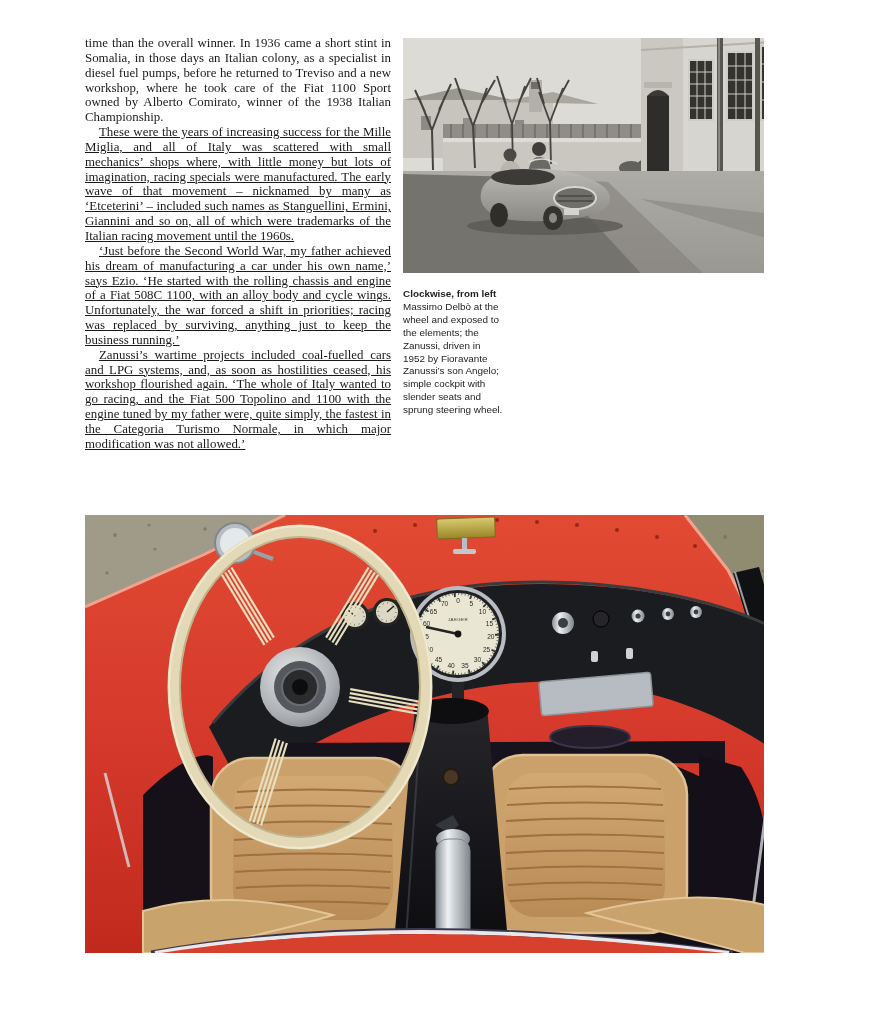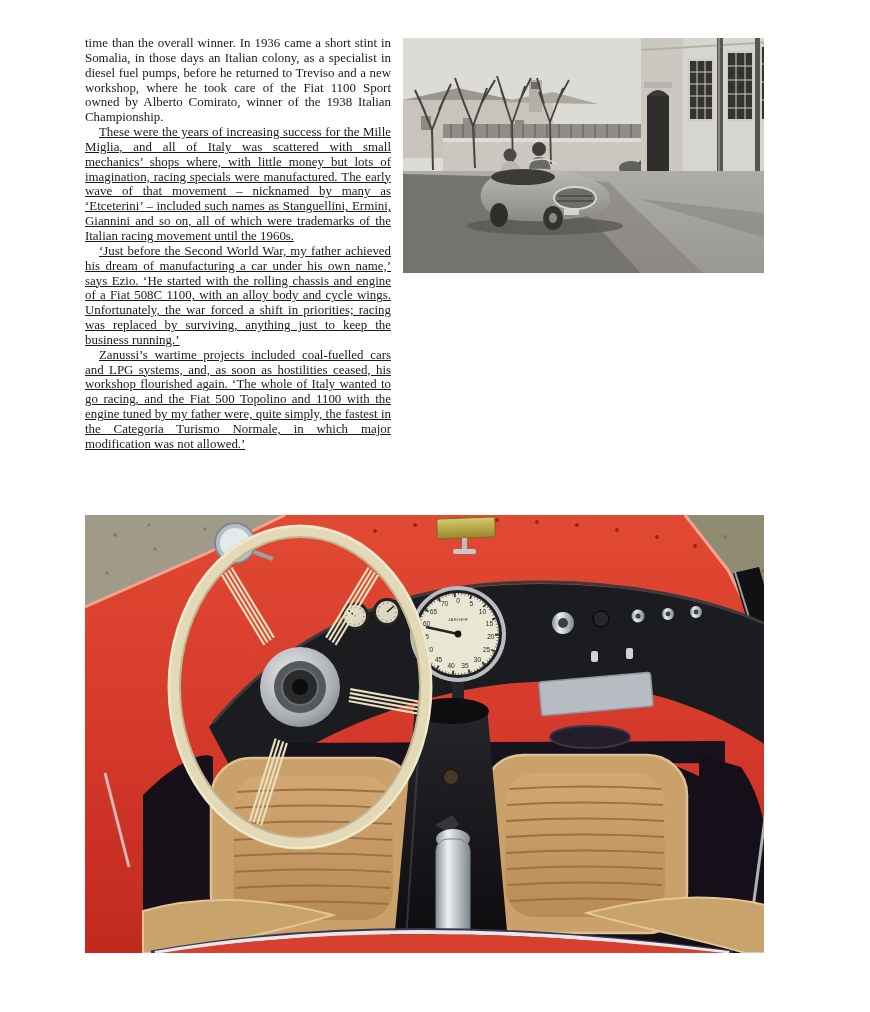--- a/index.html
+++ b/index.html
@@ -145,20 +145,24 @@
         <line x1="155" y1="158" x2="189" y2="158" stroke="#4a4945" stroke-width="1.4"></line>
         <line x1="154" y1="163" x2="190" y2="163" stroke="#4a4945" stroke-width="1.4"></line>
         <ellipse cx="96" cy="177" rx="9" ry="12" fill="#2f2e2b"></ellipse>
         <ellipse cx="150" cy="180" rx="10" ry="12" fill="#343330"></ellipse>
         <ellipse cx="150" cy="180" rx="4" ry="5" fill="#8b8984"></ellipse>
         <rect x="161" y="171" width="15" height="6" fill="#d6d4ce"></rect>
       </g>
     </svg>
   </figure>
 
+  <aside class="caption">
+    <p class="cap-head">Clockwise, from left</p>
+    <p class="cap-body">Massimo Delbò at the wheel and exposed to the elements; the Zanussi, driven in 1952 by Fioravante Zanussi’s son Angelo; simple cockpit with slender seats and sprung steering wheel.</p>
+  </aside>
 
   <figure class="photo photo-cockpit" style="margin:0;">
     <svg viewBox="0 0 727 438" preserveAspectRatio="none">
       <defs>
         <linearGradient id="redB" x1="0" y1="0" x2="0" y2="1">
           <stop offset="0" stop-color="#e14a33"></stop>
             <stop offset="0.5" stop-color="#d5392b"></stop>
             <stop offset="1" stop-color="#c02a1d"></stop>
         </linearGradient>
         <linearGradient id="chromeV" x1="0" y1="0" x2="1" y2="0">

